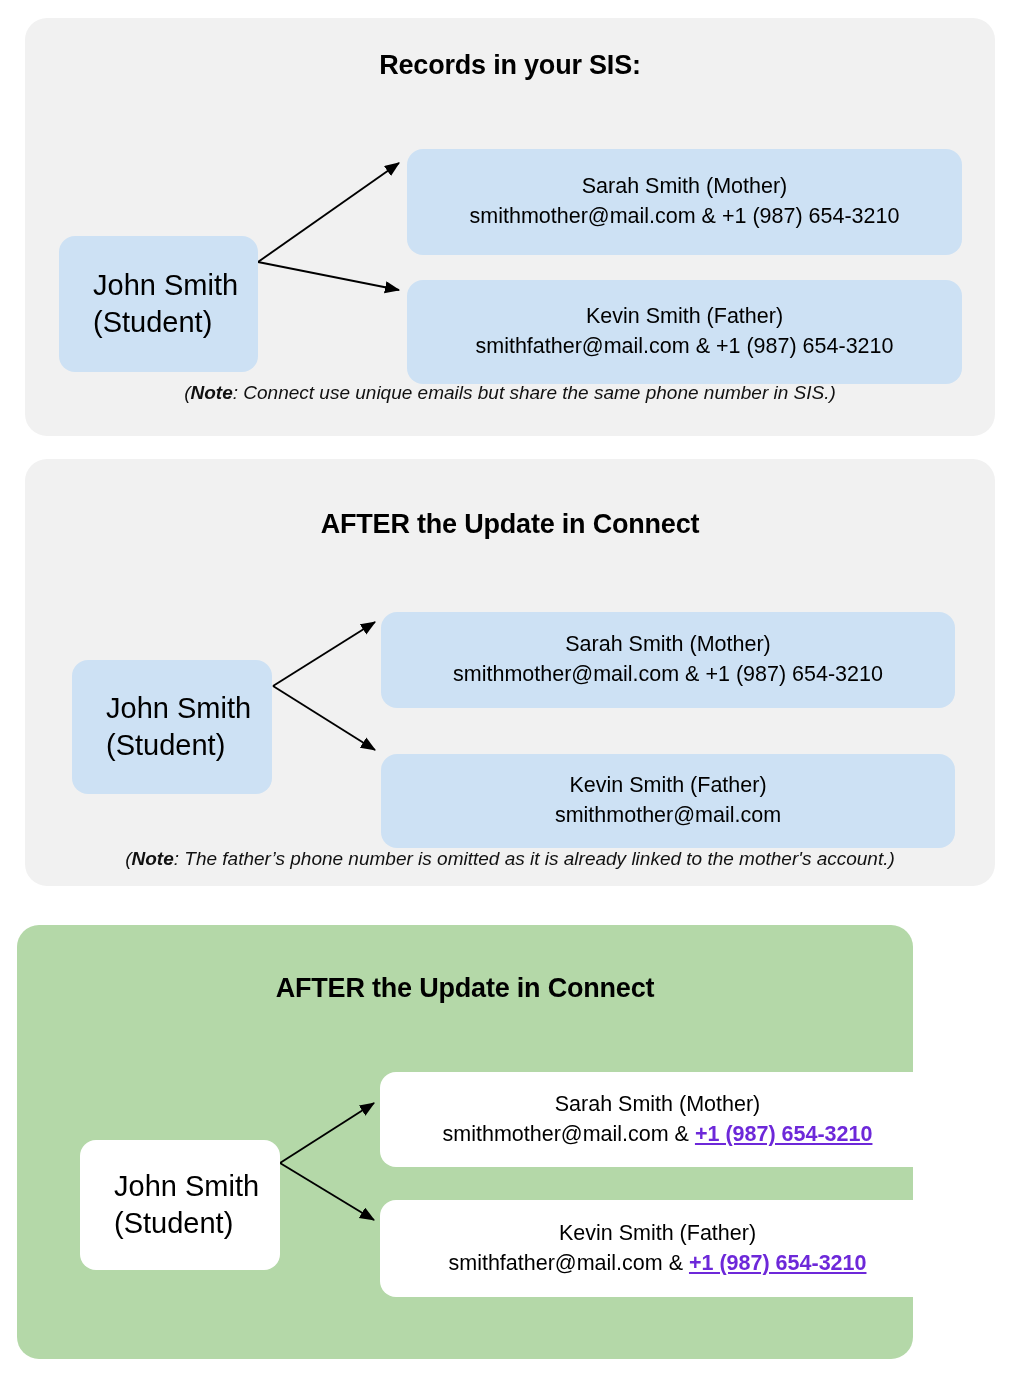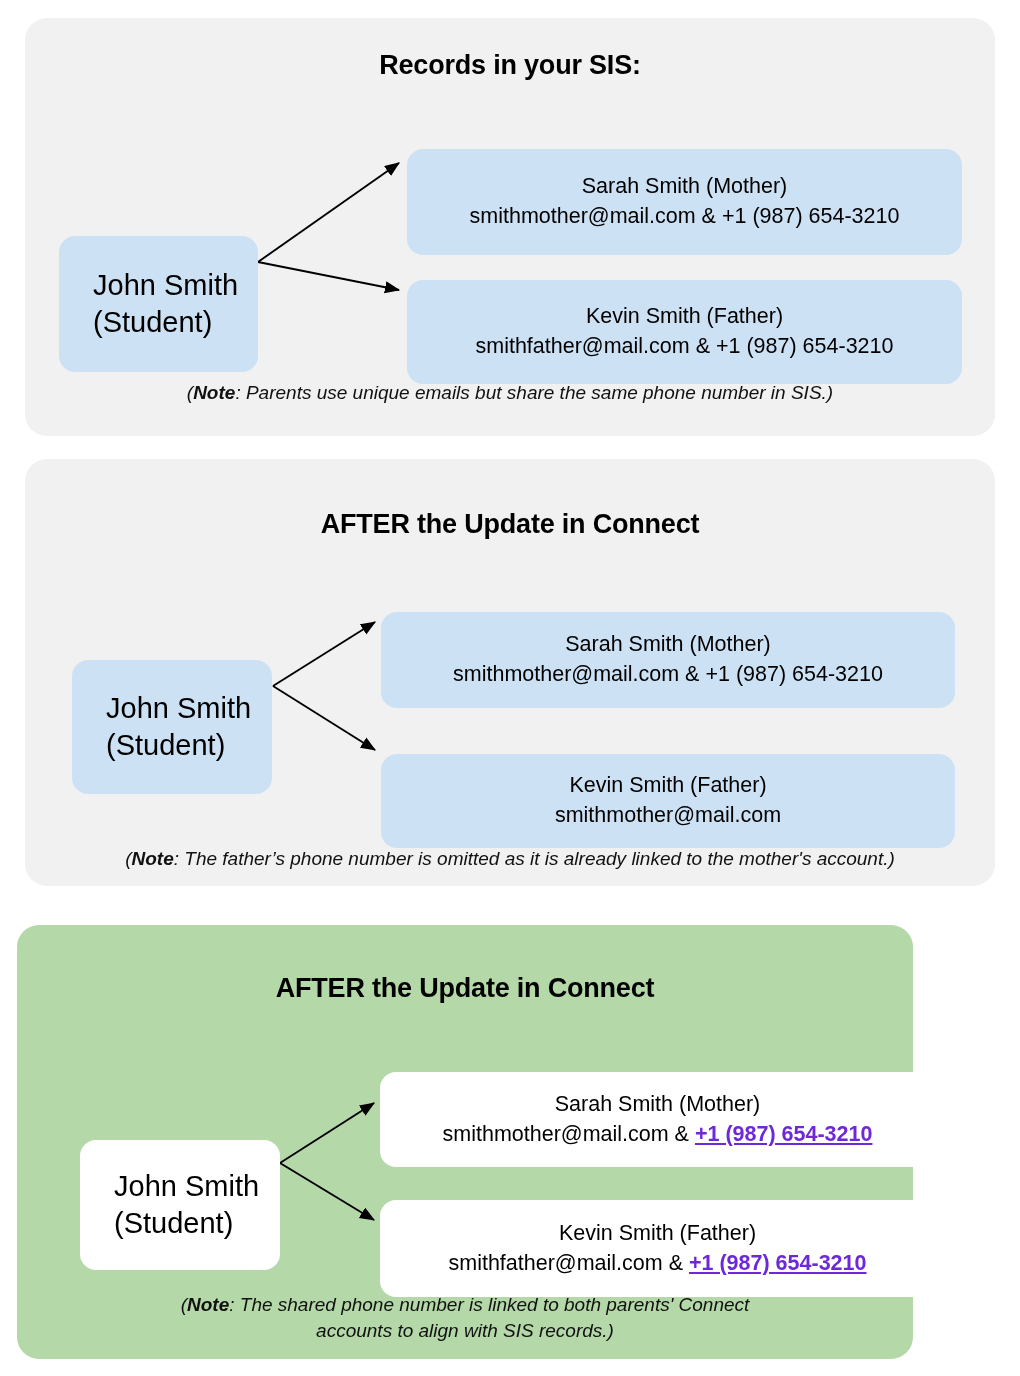--- a/index.html
+++ b/index.html
@@ -79,21 +79,21 @@
   </div>
 
   <div class="node node-blue" style="left:382px;top:220px;width:555px;height:104px;">
     <div class="parent-text">
       <span class="l1">Kevin Smith (Father)</span>
       <span class="l2"><span>smithfather@mail.com &amp; +1 (987) 654-3210</span><span class="phone-hl"></span></span>
     </div>
   </div>
 
   <div class="note" style="top:362px;">
-    <span>(</span><b>Note</b><span>: Parents use unique emails but share the same phone number in SIS.)</span>
+    <span>(</span><b>Note</b><span>: Connect use unique emails but share the same phone number in SIS.)</span>
   </div>
 </div>
 
 <div class="panel panel-gray" style="left:25px;top:459px;width:970px;height:427px;">
 
   <div class="panel-title" style="top:50px;">AFTER the Update in Connect</div>
 
   <svg class="arrows" width="970" height="427">
     <defs>
       <marker id="ah2" markerWidth="9" markerHeight="9" refX="7.4" refY="3.2" orient="auto" markerUnits="strokeWidth">
@@ -158,16 +158,13 @@
     </div>
   </div>
 
   <div class="node node-white" style="left:363px;top:233px;width:555px;height:97px;">
     <div class="parent-text">
       <span class="l1">Kevin Smith (Father)</span>
       <span class="l2"><span>smithfather@mail.com &amp; </span><span class="phone-hl">+1 (987) 654-3210</span></span>
     </div>
   </div>
 
-  <div class="note" style="top:367px;left:150px;right:150px;">
-    <span>(</span><b>Note</b><span>: The shared phone number is linked to both parents' Connect accounts to align with SIS records.)</span>
-  </div>
 </div>
 
 </body></html>

